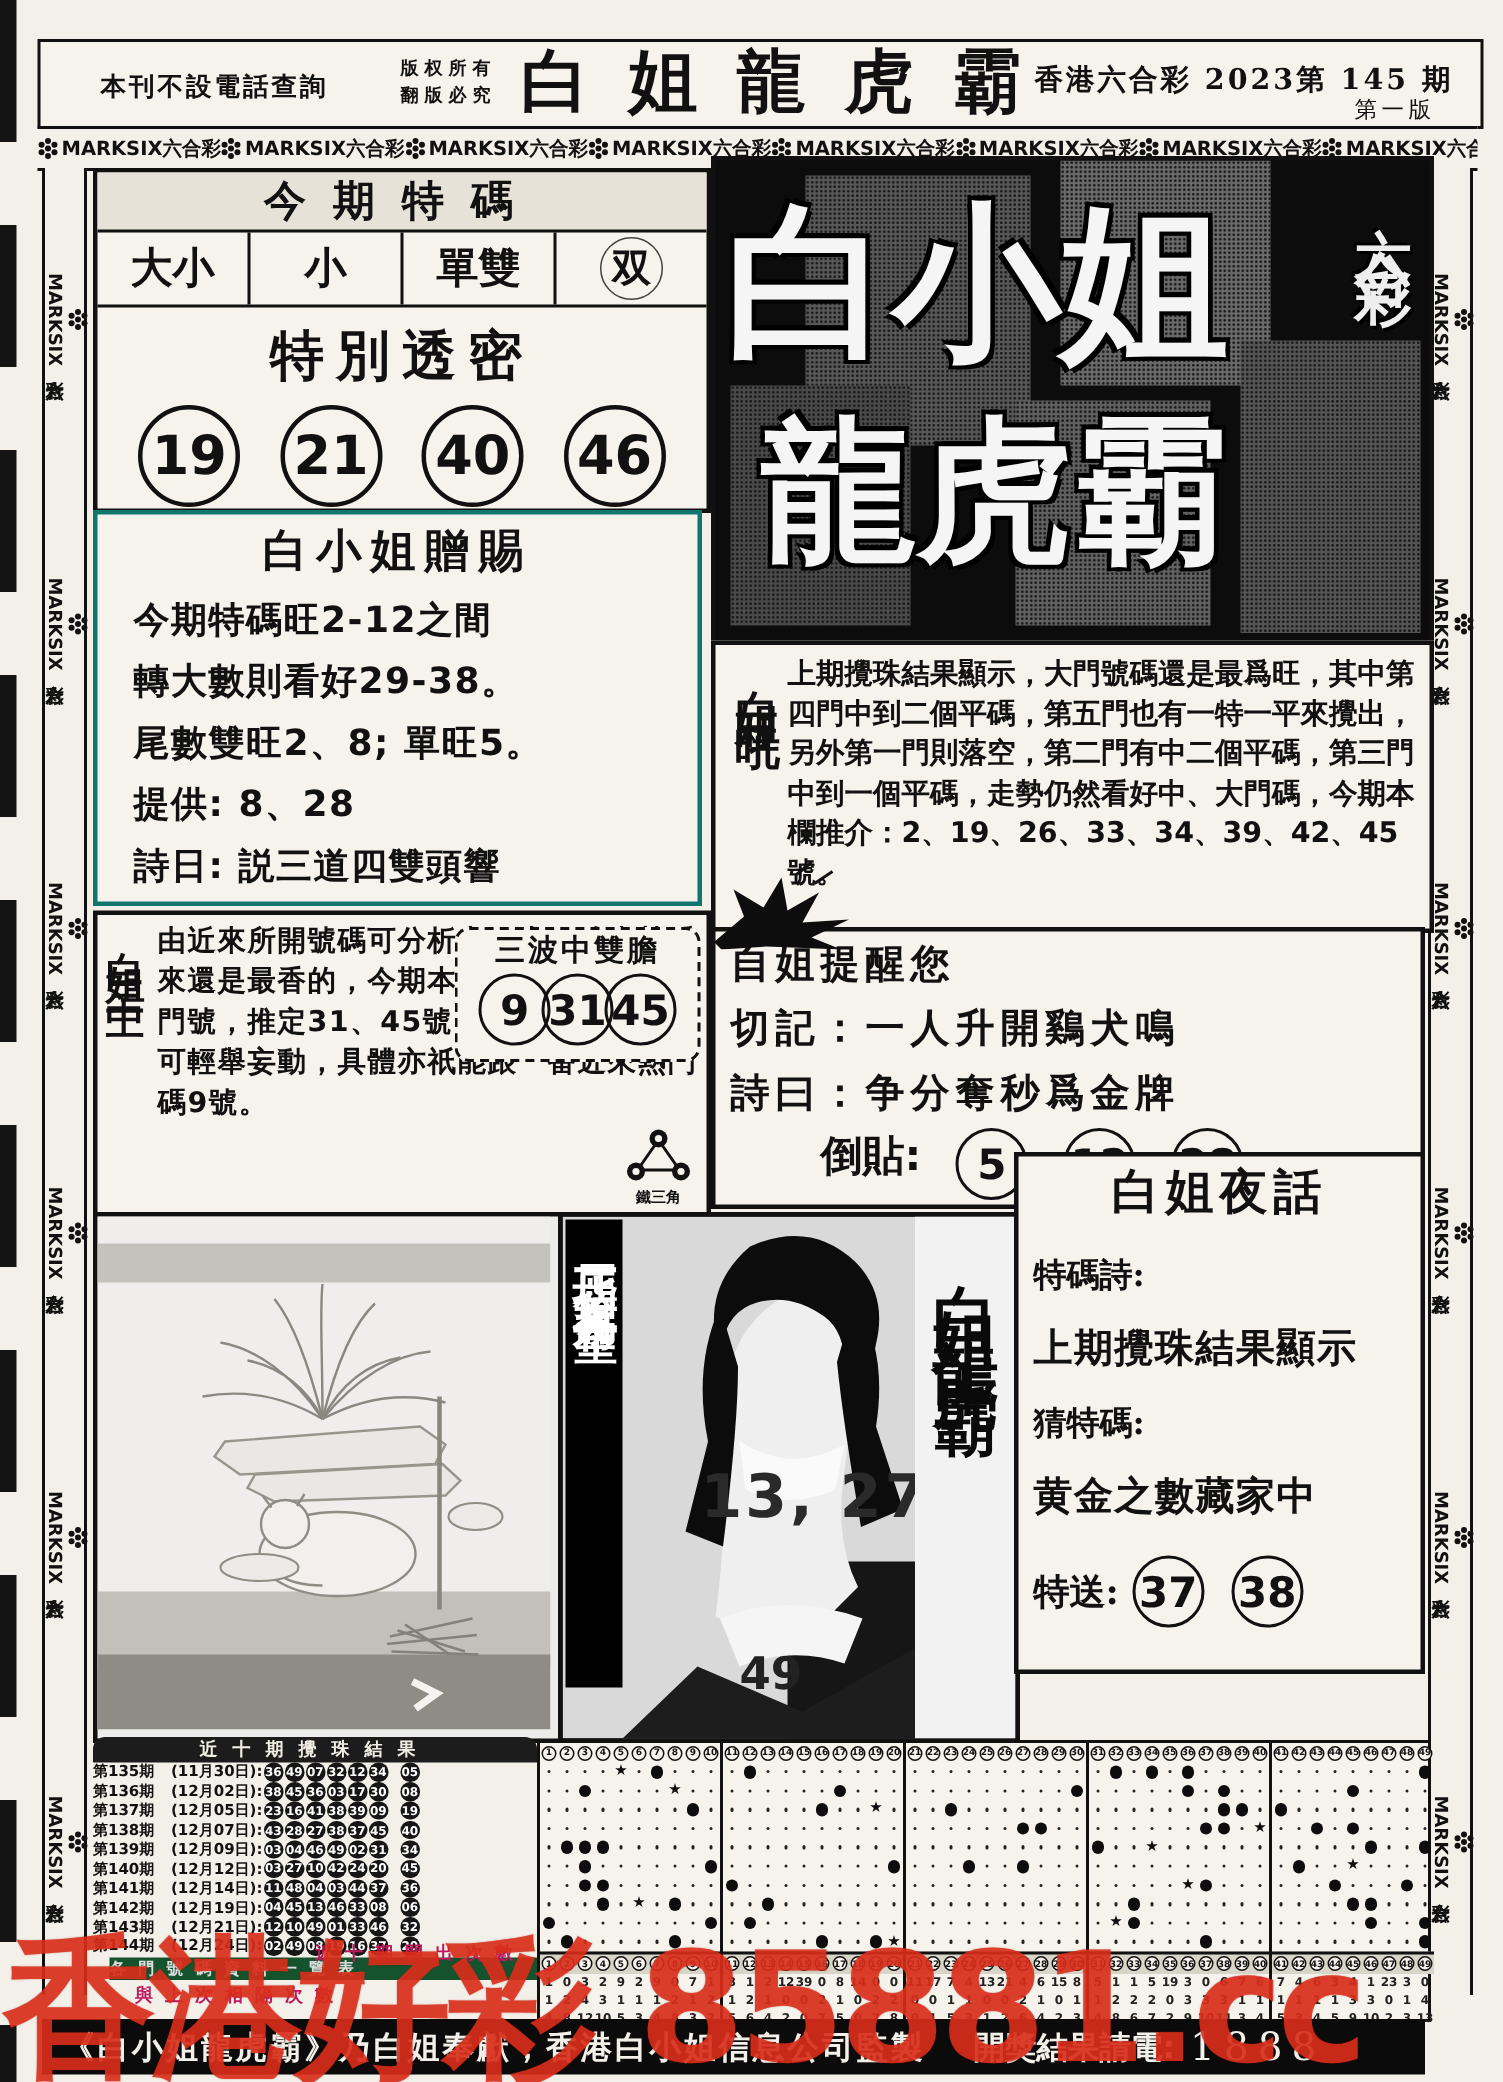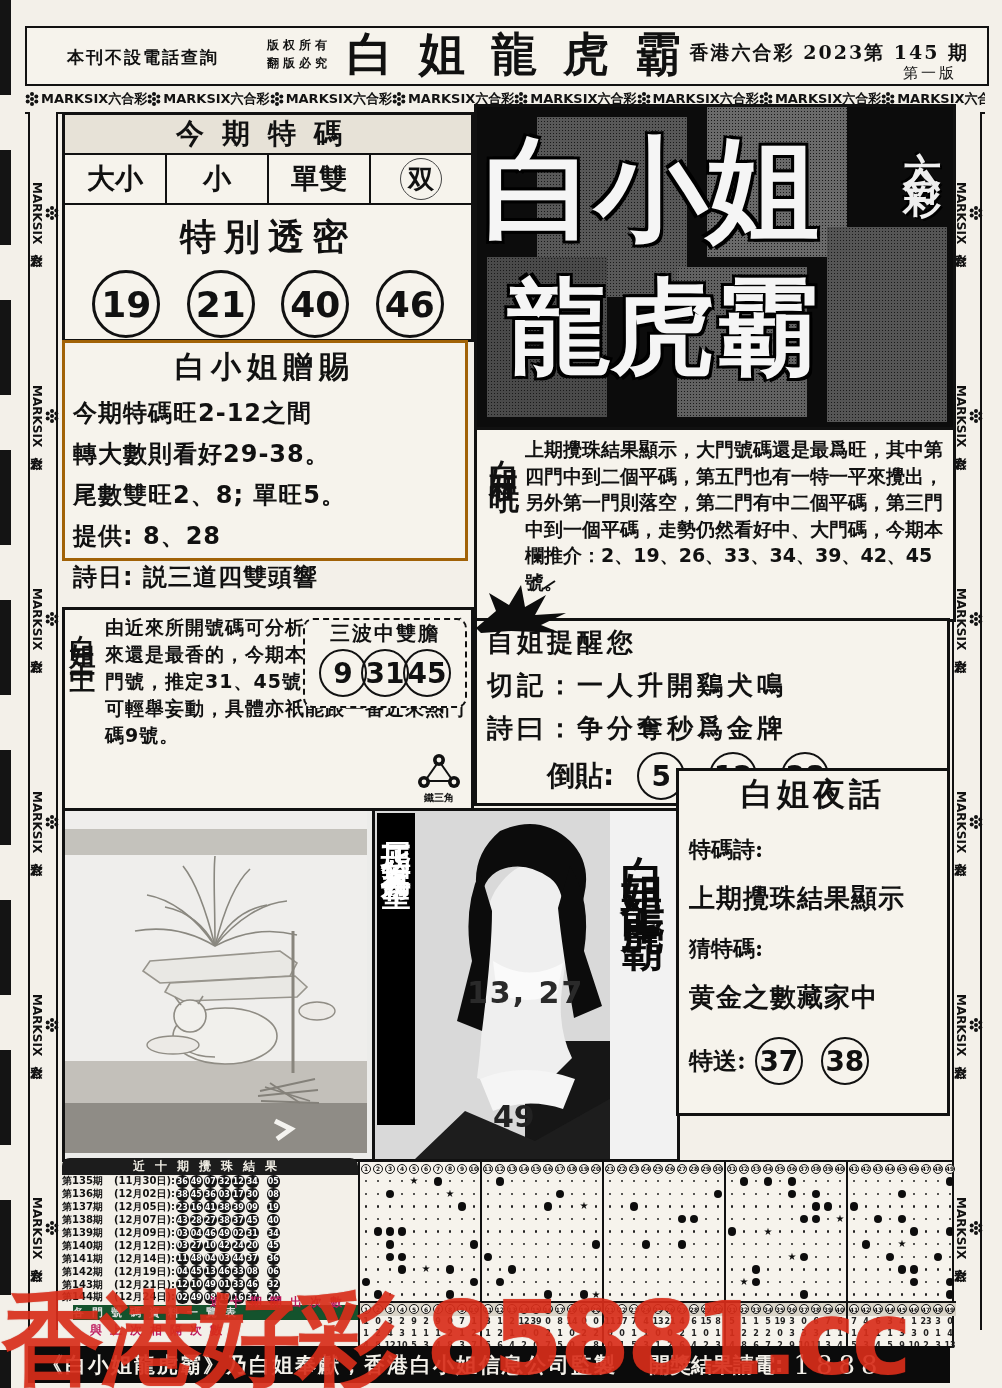--- a/index.html
+++ b/index.html
@@ -37,21 +37,21 @@
   .b1-cell{flex:1;border-right:2px solid #111;display:flex;align-items:center;justify-content:center;
     font-size:28px;font-weight:bold;}
   .b1-cell:last-child{border-right:none;}
   .circled-char{display:inline-block;width:40px;height:40px;border:1px solid #444;border-radius:50%;
     line-height:40px;text-align:center;font-size:26px;}
   .b1-sub{text-align:center;font-size:36px;font-weight:bold;letter-spacing:8px;margin-top:8px;font-family:"DejaVu Serif",serif;}
   .bigcircles{display:flex;justify-content:space-around;padding:8px 14px 0 14px;}
   .bigcircle{width:62px;height:62px;border:3px solid #111;border-radius:50%;display:flex;align-items:center;
     justify-content:center;font-size:36px;font-weight:bold;font-family:"DejaVu Sans",sans-serif;}
   
-  .b2{left:62px;top:340px;width:406px;height:221px;border:3px solid #a16207;background:#f6f3ec;padding:4px 8px;box-sizing:border-box;}
+  .b2{left:62px;top:340px;width:406px;height:264px;border:3px solid #0f766e;background:#f6f3ec;padding:4px 24px;box-sizing:border-box;}
   .b2-title{text-align:center;font-size:30px;font-weight:bold;letter-spacing:6px;font-family:"DejaVu Serif",serif;}
   .b2-line{font-size:24px;font-weight:bold;letter-spacing:1px;margin-top:9px;white-space:nowrap;}
   
   .b3{left:62px;top:607px;width:406px;height:199px;border:3px solid #111;background:#f6f3ec;}
   .b3-side{position:absolute;left:2px;top:4px;width:34px;writing-mode:vertical-rl;text-orientation:upright;
     font-size:26px;font-weight:900;letter-spacing:10px;font-family:"DejaVu Serif",serif;}
   .b3-text{position:absolute;left:40px;top:4px;width:362px;font-size:19px;font-weight:bold;line-height:27px;letter-spacing:1px;}
   .b3-inset{position:absolute;right:4px;top:8px;width:160px;height:86px;border:2px dashed #111;border-radius:10px;
     background:#f6f3ec;text-align:center;}
   .b3-inset-title{font-size:20px;font-weight:900;letter-spacing:2px;}
@@ -76,30 +76,30 @@
     text-shadow:2px 2px 0 #000,-2px -2px 0 #000;}
   
   .b6{left:474px;top:427px;width:476px;height:189px;border:3px solid #111;background:#f6f3ec;}
   .b6-side{position:absolute;left:6px;top:6px;writing-mode:vertical-rl;text-orientation:upright;
     font-size:30px;font-weight:900;letter-spacing:8px;font-family:"DejaVu Serif",serif;}
   .b6-text{position:absolute;left:48px;top:6px;width:420px;font-size:19px;font-weight:bold;line-height:26.5px;}
   
   .b7{left:474px;top:618px;width:476px;height:188px;border:3px solid #111;background:#f6f3ec;padding:4px 10px;box-sizing:border-box;}
   .b7-title{font-size:26px;font-weight:900;letter-spacing:4px;font-family:"DejaVu Serif",serif;}
   .b7-line{font-size:26px;font-weight:bold;font-family:"DejaVu Serif",serif;letter-spacing:4px;margin-top:8px;}
-  .b7-bottom{display:flex;align-items:center;gap:26px;margin-top:6px;padding-left:60px;}
+  .b7-bottom{display:flex;align-items:flex-start;gap:26px;margin-top:6px;padding-left:60px;}
   .b7-bottom-label{font-size:28px;font-weight:900;}
   
   .b8{left:372px;top:808px;width:302px;height:348px;border:3px solid #111;background:#111;overflow:hidden;}
   .b8-left{position:absolute;left:2px;top:2px;writing-mode:vertical-rl;text-orientation:upright;font-size:30px;
     font-weight:900;color:#fff;background:#000;padding:6px 2px;letter-spacing:6px;line-height:34px;height:300px;}
   .b8-right{position:absolute;right:0px;top:0px;writing-mode:vertical-rl;text-orientation:upright;font-size:44px;
     font-weight:900;color:#0a0a0a;background:#f2f2f2;padding:10px 4px;letter-spacing:18px;height:328px;
     font-family:"DejaVu Serif",serif;}
-  .b8-num1{position:absolute;left:92px;top:164px;font-size:30px;color:#2a2a2a;font-weight:bold;letter-spacing:2px;}
+  .b8-num1{position:absolute;left:92px;top:164px;font-size:40px;color:#2a2a2a;font-weight:bold;letter-spacing:2px;}
   .b8-num2{position:absolute;left:118px;top:288px;font-size:30px;color:#222;font-weight:bold;}
   
   .b9{left:676px;top:768px;width:274px;height:348px;border:3px solid #111;background:#f6f3ec;padding:2px 10px;box-sizing:border-box;}
   .b9-title{text-align:center;font-size:32px;font-weight:900;letter-spacing:4px;font-family:"DejaVu Serif",serif;}
   .b9-label{font-size:22px;font-weight:900;margin-top:18px;font-family:"DejaVu Serif",serif;}
   .b9-poem{font-size:26px;font-weight:bold;margin-top:16px;letter-spacing:1px;font-family:"DejaVu Serif",serif;white-space:nowrap;}
   .b9-bottom{display:flex;align-items:center;gap:12px;margin-top:22px;}
   .b9-bottom-label{font-size:24px;font-weight:900;font-family:"DejaVu Serif",serif;}
   
   .res{left:62px;top:1158px;width:296px;height:146px;}

